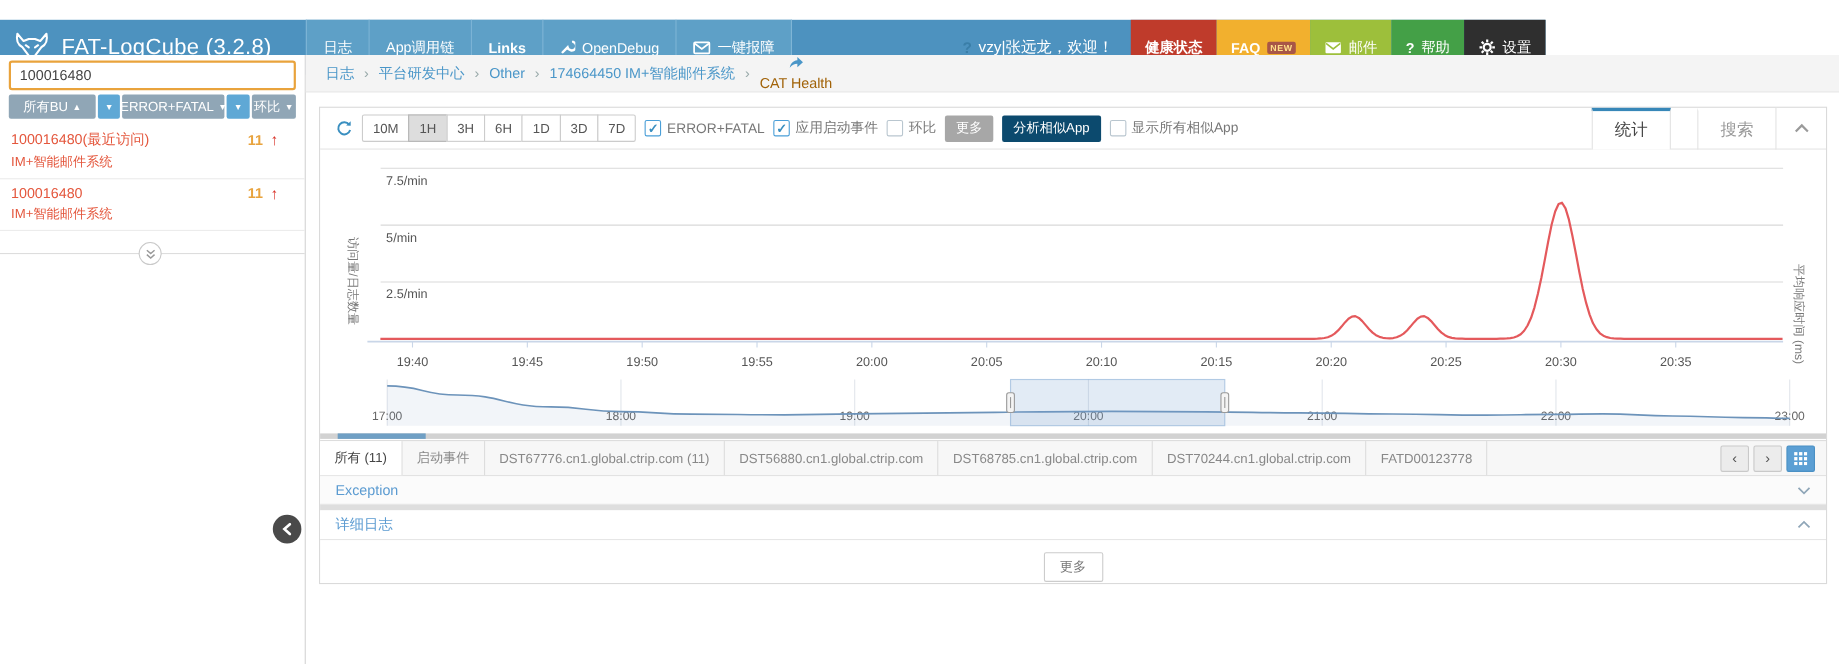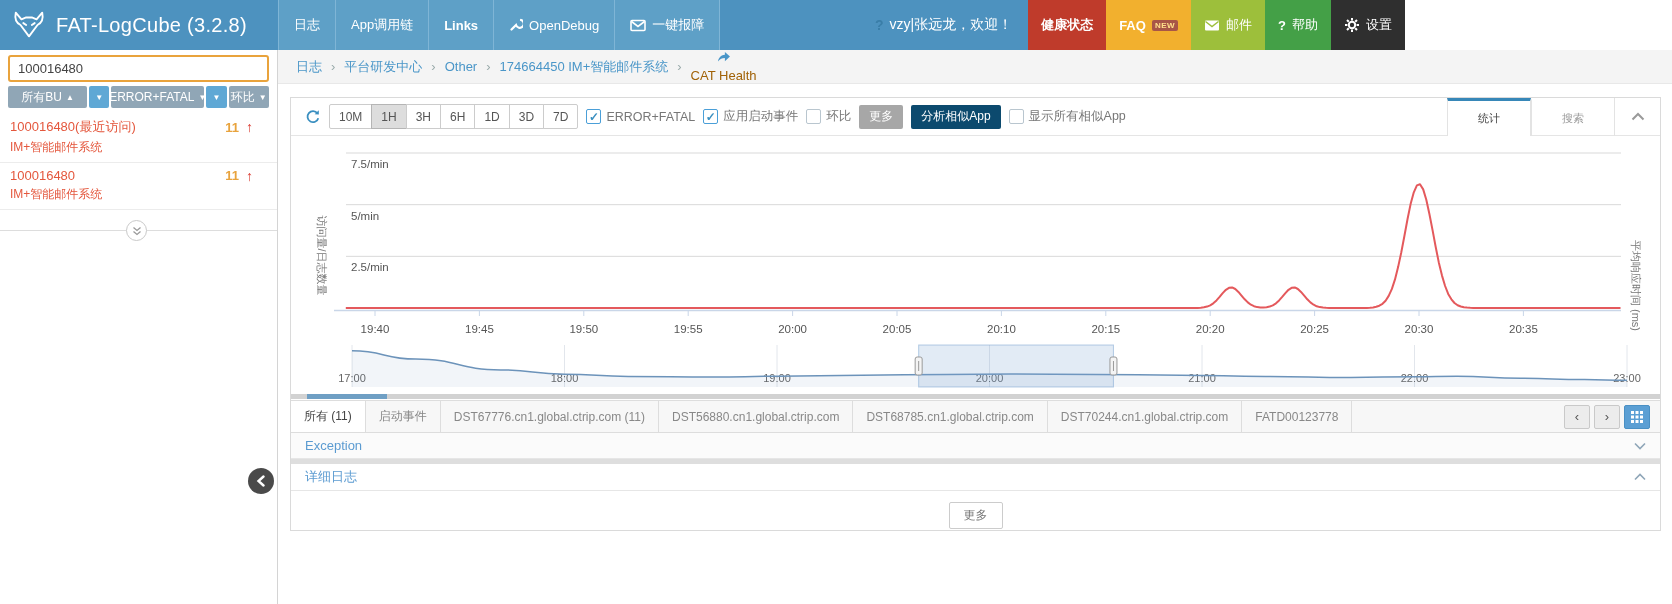--- a/index.html
+++ b/index.html
@@ -1,21 +1,21 @@
 <!DOCTYPE html>
 <html><head>
 <meta charset="utf-8">
 <style>
   * { box-sizing: border-box; margin: 0; padding: 0; }
   html,body { width:1672px; height:604px; overflow:hidden; background:#fff;
               font-family:"Liberation Sans", sans-serif; }
   body { position:relative; font-size:13px; color:#333; }
 
   
-  .header { position:absolute; left:0; top:0; width:1405px; height:50px;
+  .header { position:absolute; left:0; top:18px; width:1405px; height:50px;
             background:#4d92bf; display:flex; align-items:stretch; color:#fff; }
   .brand { display:flex; align-items:center; padding:0 14px 0 12px; min-width:278px; }
   .brand-title { font-size:20px; font-weight:normal; margin-left:10px; letter-spacing:.3px; }
   .topnav { display:flex; align-items:stretch; }
   .topnav-item { display:flex; align-items:center; gap:6px; padding:0 15px;
                  background:#5ea0c7; border-left:1px solid #7fb5d6; font-size:13px; cursor:pointer; }
   .topnav-item:last-child { border-right:1px solid #7fb5d6; }
   .header-right { margin-left:auto; display:flex; align-items:stretch; }
   .welcome { display:flex; align-items:center; gap:6px; padding:0 16px; font-size:14px; }
   .welcome .qmark { color:#3a7ea8; font-weight:bold; }
@@ -82,22 +82,22 @@
   .cb { width:15px; height:15px; border:1px solid #b9c6cf; border-radius:2px; background:#fff;
         display:inline-flex; align-items:center; justify-content:center; cursor:pointer; }
   .cb.checked { border-color:#4a9fd8; }
   .cb.checked::after { content:"✓"; color:#3a8fc0; font-size:12px; font-weight:bold; }
   .cblabel { color:#777; font-size:12.5px; margin-left:-3px; }
   .gbtn { height:24px; padding:0 10px; background:#a7a7a7; color:#fff; font-size:12px;
           display:flex; align-items:center; border-radius:2px; cursor:pointer; }
   .bbtn { height:24px; padding:0 10px; background:#0c4a6e; color:#fff; font-size:12px;
           display:flex; align-items:center; border-radius:2px; cursor:pointer; }
   .vtabs { margin-left:auto; display:flex; align-items:stretch; height:38px; }
-  .vtab { padding:0 30px; display:flex; align-items:center; font-size:11px; color:#999;
-          border-left:1px solid #e3e3e3; border-top:3px solid transparent; cursor:pointer; }
+  .vtab { padding:0 20px; display:flex; align-items:center; font-size:15px; color:#999;
+          border-left:1px solid #e3e3e3; border-top:3px solid transparent; cursor:pointer;margin-left:24px; }
   .vtab.active { color:#444; border-top:3px solid #3787b8; border-right:1px solid #e3e3e3; background:#fff; }
   .vcollapse { width:46px; display:flex; align-items:center; justify-content:center;
                border-left:1px solid #e3e3e3; cursor:pointer; }
 
   .chart-wrap { position:absolute; left:0; top:38px; width:1369px; height:255px; }
   .y-title { position:absolute; width:170px; text-align:center; font-size:11px; color:#777;
              transform:rotate(90deg); }
   .y-title.left  { left:-55px; top:112px; }
   .y-title.right { left:1259px; top:142px; }
 

